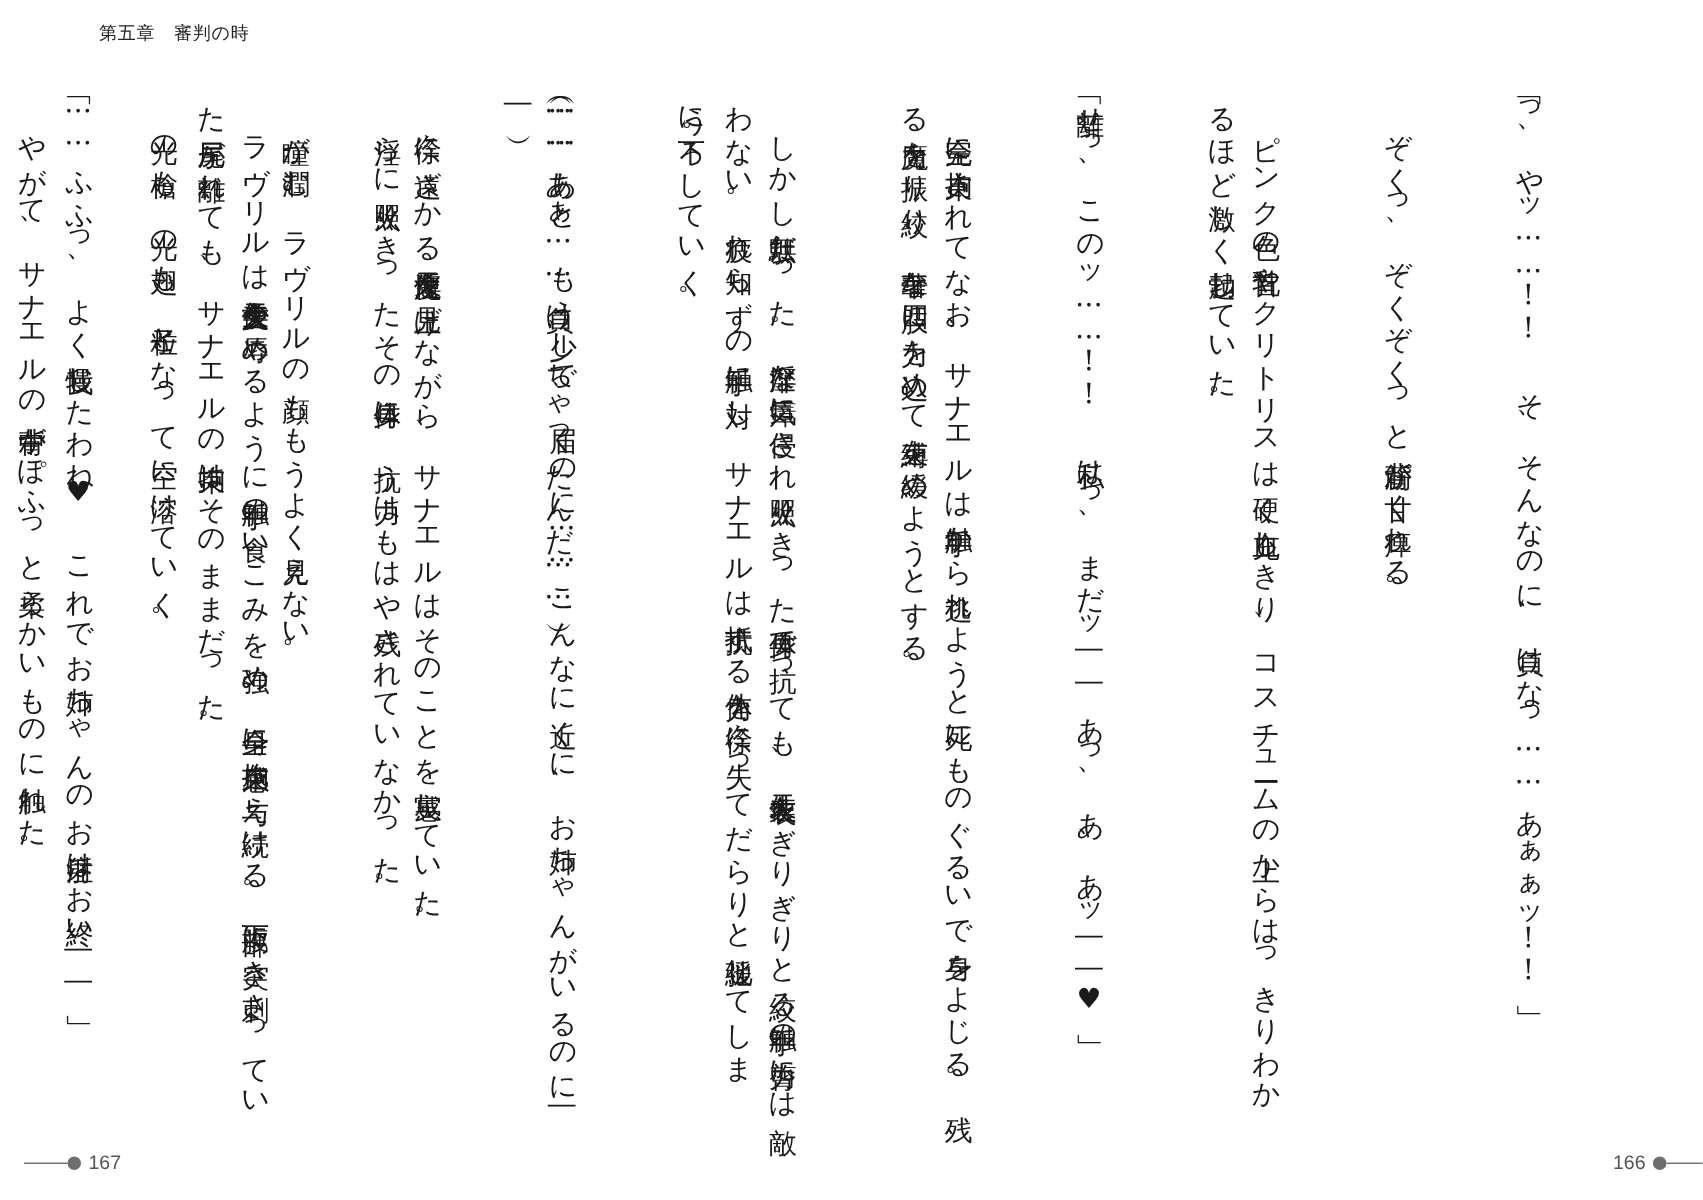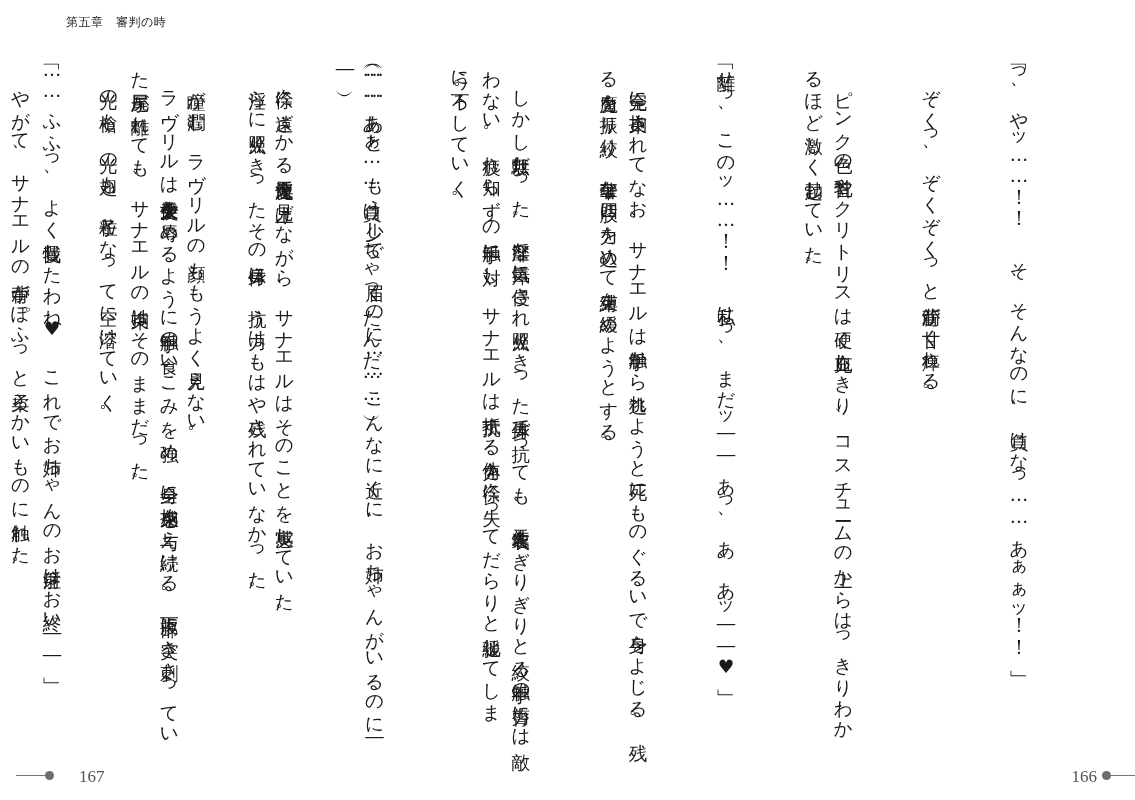--- a/index.html
+++ b/index.html
@@ -20,21 +20,21 @@
     font-size:18.5px; line-height:29.3px; letter-spacing:0.6px;
     white-space: pre-wrap; word-break: break-all;
   }
   .page-left .vtext { right:50px; width:470px; }
   .page-right .vtext { right:43px; width:470px; }
   .vtext p { margin:0; }
   .footer-left { position:absolute; left:0; top:767px; height:16px; width:90px; }
   .footer-right { position:absolute; right:0; top:767px; height:16px; width:90px;text-align:right; }
   .rule { position:absolute; top:8px; height:1px; background:#777; }
   .dot { position:absolute; top:4px; width:9px; height:9px; border-radius:50%; background:#6e6e6e; }
-  .pagenum { position:absolute; top:0; font-size:17px; color:#555; font-family:Liberation Serif, serif;margin-left:20px; }
+  .pagenum { position:absolute; top:0; font-size:13px; color:#555; font-family:Liberation Sans, sans-serif; }
   .footer-left .rule { left:0; width:29px; }
   .footer-left .dot { left:29px; }
   .footer-left .pagenum { left:43px; }
   .footer-right .rule { right:0; width:24px; }
   .footer-right .dot { right:24px; }
   .footer-right .pagenum { right:38px; }
 </style>
 </head>
 <body>
 

